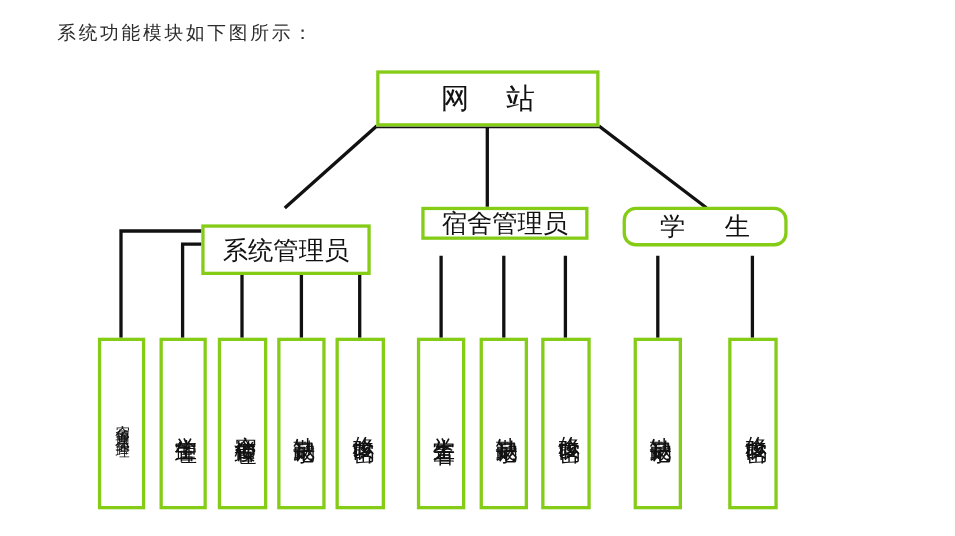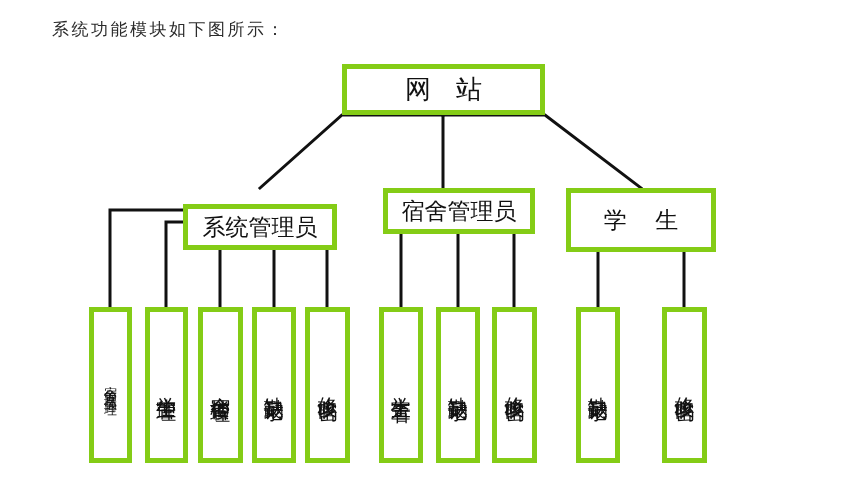--- a/index.html
+++ b/index.html
@@ -29,27 +29,27 @@
     white-space: nowrap;
   }
   #diagram-svg {
     position: absolute;
     left: 0;
     top: 0;
   }
   .node {
     position: absolute;
     box-sizing: border-box;
-    border: 5px solid #84cc16;
+    border: 3px solid #84cc16;
     background: #ffffff;
     display: flex;
     align-items: center;
     justify-content: center;
     color: #111111;
-    font-family: Liberation Sans, sans-serif;
+    font-family: Liberation Mono, monospace;
   }
   .node.root {
     font-size: 26px;
     letter-spacing: 9px;
     text-indent: 9px;
   }
   .node.level2 {
     font-size: 23px;
     letter-spacing: 0px;
   }
@@ -104,23 +104,23 @@
     </svg>
 
   <div id="nodes-layer">
       <div class="node root" style="left: 342px; top: 64px; width: 203px; height: 51px;">网 站</div>
       <div class="node level2" style="left: 183px; top: 204px; width: 154px; height: 46px;">系统管理员</div>
       <div class="node leaf small" style="left: 89px; top: 307px; width: 43px; height: 156px;">宿舍管理员管理</div>
       <div class="node leaf" style="left: 145px; top: 307px; width: 43px; height: 156px;">学生管理</div>
       <div class="node leaf" style="left: 198px; top: 307px; width: 45px; height: 156px;">宿舍楼管理</div>
       <div class="node leaf" style="left: 252px; top: 307px; width: 44px; height: 156px;">缺勤记录</div>
       <div class="node leaf" style="left: 305px; top: 307px; width: 45px; height: 156px;">修改密码</div>
-      <div class="node level2" style="left: 383px; top: 188px; width: 152px; height: 46px;">宿舍管理员</div>
+      <div class="node level2" style="left: 383px; top: 188px; width: 152px; height: 30px;">宿舍管理员</div>
       <div class="node leaf" style="left: 379px; top: 307px; width: 44px; height: 156px;">学生查看</div>
       <div class="node leaf" style="left: 436px; top: 307px; width: 44px; height: 156px;">缺勤记录</div>
       <div class="node leaf" style="left: 492px; top: 307px; width: 45px; height: 156px;">修改密码</div>
-      <div class="node level2 spaced" style="left: 566px; top: 188px; width: 150px; height: 64px;">学 生</div>
+      <div class="node level2 spaced" style="left: 566px; top: 188px; width: 150px; height: 36px; border-radius: 12px;">学 生</div>
       <div class="node leaf" style="left: 576px; top: 307px; width: 44px; height: 156px;">缺勤记录</div>
       <div class="node leaf" style="left: 662px; top: 307px; width: 45px; height: 156px;">修改密码</div>
     </div>
 
 
 </div>
 
 </body></html>

